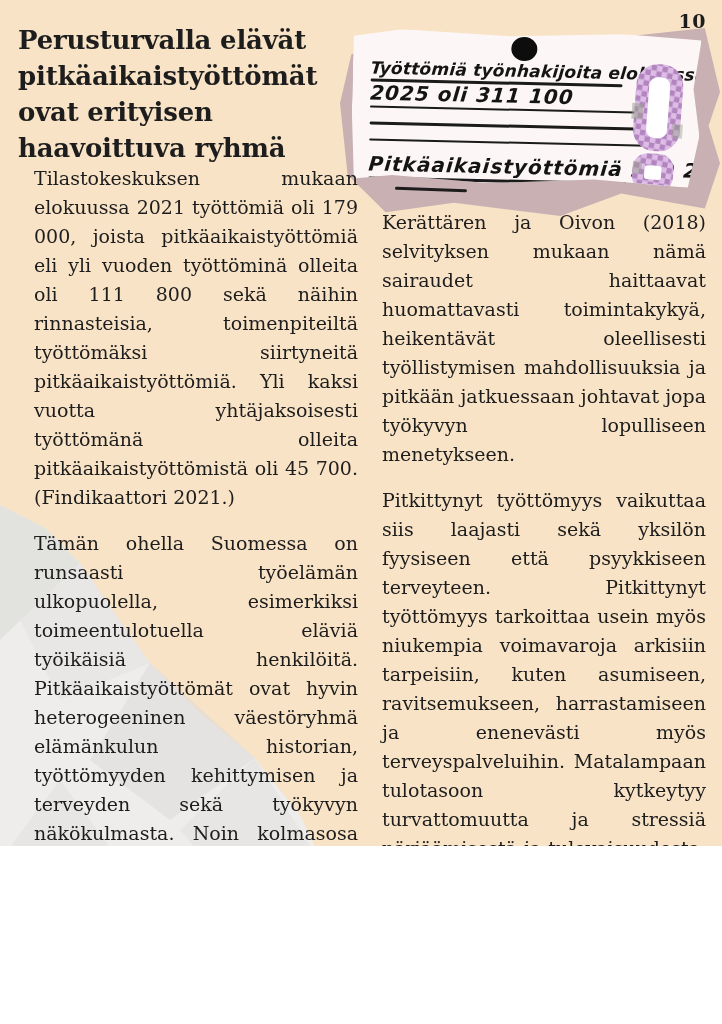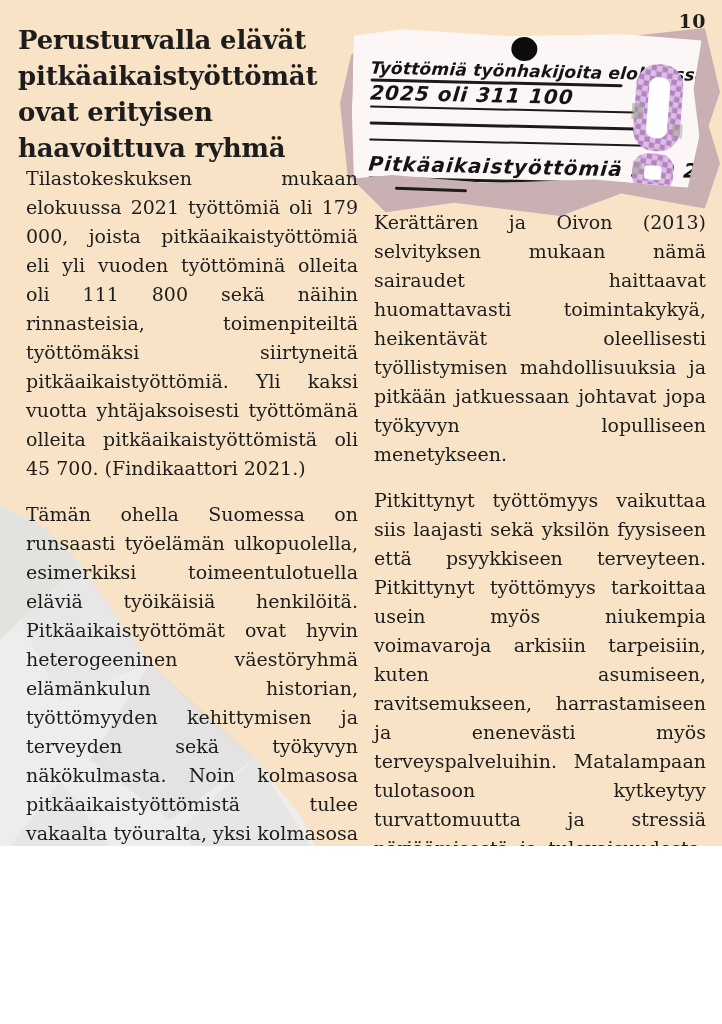--- a/index.html
+++ b/index.html
@@ -22,21 +22,21 @@
   .headline{
     position:absolute;left:18px;top:22px;width:350px;
     font-size:26px;line-height:36px;font-weight:bold;
     letter-spacing:-.2px;margin:0;
   }
   
   .col{position:absolute;width:340px;}
   .col-left{left:18px;top:164px;}
   .col-right{left:366px;top:208px;width:340px;}
   .col p{
-    margin:0 0 17px 8px;
+    margin:0 0 17px 16px;
     font-size:19px;line-height:29px;
     text-align:justify;text-align-last:left;
   }
   
   .note-shadow{
     position:absolute;left:340px;top:28px;width:380px;height:188px;
     background:#c8b0b3;
     clip-path:polygon(3% 14%,18% 6%,55% 9%,96% 0%,100% 34%,97% 52%,100% 72%,96% 96%,74% 88%,58% 100%,30% 93%,12% 98%,2% 78%,0% 40%);
   }
   .short-dash{
@@ -141,17 +141,17 @@
     </svg>
   </div>
 
   <div class="col col-left">
     <p>Tilastokeskuksen mukaan elokuussa 2021 työttömiä oli 179 000, joista pitkäaikaistyöttömiä eli yli vuoden työttöminä olleita oli 111 800 sekä näihin rinnasteisia, toimenpiteiltä työttömäksi siirtyneitä pitkäaikaistyöttömiä. Yli kaksi vuotta yhtäjaksoisesti työttömänä olleita pitkäaikaistyöttömistä oli 45 700. (Findikaattori 2021.)</p>
     <p>Tämän ohella Suomessa on runsaasti työelämän ulkopuolella, esimerkiksi toimeentulotuella eläviä työikäisiä henkilöitä. Pitkäaikaistyöttömät ovat hyvin heterogeeninen väestöryhmä elämänkulun historian, työttömyyden kehittymisen ja terveyden sekä työkyvyn näkökulmasta. Noin kolmasosa pitkäaikaistyöttömistä tulee vakaalta työuralta, yksi kolmasosa tulee työelämän ulkopuolelta ja kolmasosa tilanteesta, joissa ollaan vaihtelevasti työssä ja työttömänä (Kerätär &amp; Oivo 2018).</p>
     <p>Pitkäaikaistyöttömillä on runsaasti työllistymiskykyä heikentäviä sairauksia, jotka ovat riittämättömästi hoidettuja. Yleisimpiä olivat mielenterveyden häiriöt, sydän- ja verisuonisairaudet sekä tuki- ja liikuntaelinsairaudet.</p>
   </div>
 
   <div class="col col-right">
-    <p>Kerättären ja Oivon (2013) selvityksen mukaan nämä sairaudet haittaavat huomattavasti toimintakykyä, heikentävät oleellisesti työllistymisen mahdollisuuksia ja pitkään jatkuessaan johtavat jopa työkyvyn lopulliseen menetykseen.</p>
+    <p>Kerättären ja Oivon (2018) selvityksen mukaan nämä sairaudet haittaavat huomattavasti toimintakykyä, heikentävät oleellisesti työllistymisen mahdollisuuksia ja pitkään jatkuessaan johtavat jopa työkyvyn lopulliseen menetykseen.</p>
     <p>Pitkittynyt työttömyys vaikuttaa siis laajasti sekä yksilön fyysiseen että psyykkiseen terveyteen. Pitkittynyt työttömyys tarkoittaa usein myös niukempia voimavaroja arkisiin tarpeisiin, kuten asumiseen, ravitsemukseen, harrastamiseen ja enenevästi myös terveyspalveluihin. Matalampaan tulotasoon kytkeytyy turvattomuutta ja stressiä pärjäämisestä ja tulevaisuudesta. (mm. Pirkola 2020.) Terveyspalvelujen saatavuudella ja saavutettavuudella on suuri merkitys terveyserojen kaventamisessa ja työttömyyden kielteisten vaikutusten vähentämisessä. Työttömät työikäiset olevat ovat pääasiassa perusterveydenhuollon piirissä. Kunnalla tai kuntayhtymällä on siis iso rooli heidän tarpeenmukaisten terveyspalveluidensa järjestämisessä, niiden jatkopolkujen suunnittelussa ja niistä tiedottamisella.</p>
   </div>
 
 </div>
 
 </body></html>

